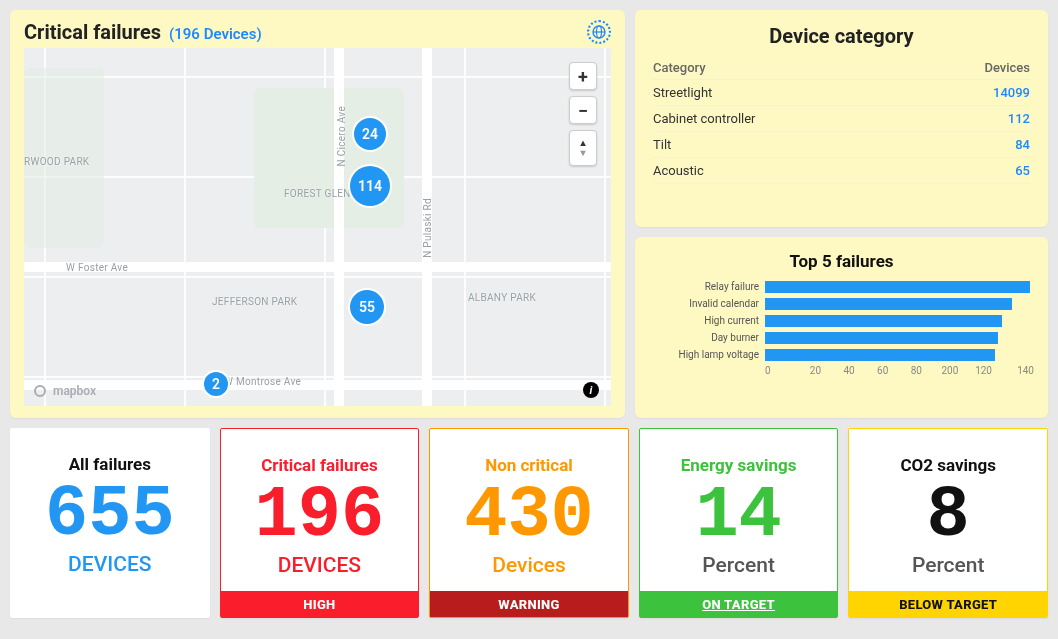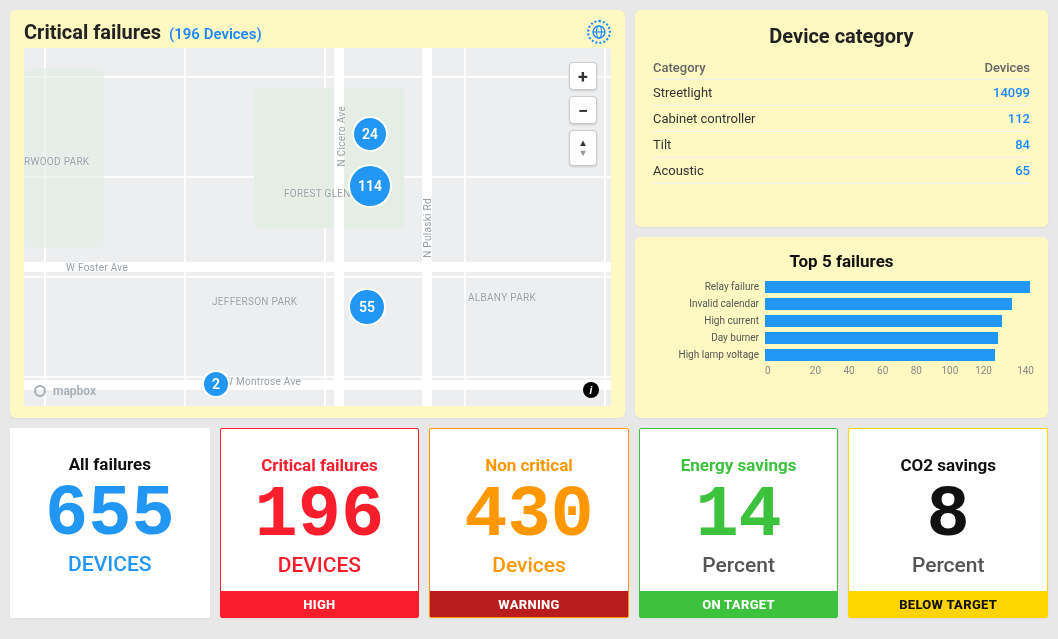--- a/index.html
+++ b/index.html
@@ -95,21 +95,21 @@
   }
   .kpi.bordered { border:1.5px solid; }
   .kpi .t { font-size:17px; font-weight:700; margin-bottom:4px; }
   .kpi .v { font-size:72px; font-weight:800; line-height:1.05;font-family:Liberation Mono, monospace; }
   .kpi .u { font-size:21px; font-weight:500; margin-top:-2px; }
   .kpi .badge { position:absolute; left:0; right:0; bottom:0; height:26px; color:#111; font-size:13px; font-weight:800; display:flex; align-items:center; justify-content:center; letter-spacing:0.3px; }
 
   .kpi.blue .t{color:#111;} .kpi.blue .v,.kpi.blue .u{color:#2196f3;}
   .kpi.red.bordered{border-color:#fa1d2c;} .kpi.red .t,.kpi.red .v,.kpi.red .u{color:#fa1d2c;} .kpi.red .badge{background:#fa1d2c;color:#fff;}
   .kpi.orange.bordered{border-color:#ff9800;} .kpi.orange .t,.kpi.orange .v,.kpi.orange .u{color:#ff9800;} .kpi.orange .badge{background:#b91c1c;color:#fff;}
-  .kpi.green.bordered{border-color:#3cc23c;} .kpi.green .t{color:#3cc23c;} .kpi.green .v{color:#3cc23c;} .kpi.green .u{color:#555;} .kpi.green .badge{background:#3cc23c;color:#fff;}
+  .kpi.green.bordered{border-color:#3cc23c;} .kpi.green .t{color:#3cc23c;} .kpi.green .v{color:#3cc23c;} .kpi.green .u{color:#555;} .kpi.green .badge{background:#3cc23c;color:#fff;text-decoration:underline;}
   .kpi.yellow.bordered{border-color:#ffd400;} .kpi.yellow .t{color:#111;} .kpi.yellow .v{color:#111;} .kpi.yellow .u{color:#555;} .kpi.yellow .badge{background:#ffd400;color:#111;}
 </style>
 </head>
 <body>
 
 <div class="grid">
 
   <div class="card map-card">
     <div class="map-header">
       <div>
@@ -229,21 +229,21 @@
             <div class="bar" style="width: 85.3333%;"></div>
           </div>
         </div>
       </div>
     <div class="axis" id="bar-axis">
         <span>0</span>
         <span>20</span>
         <span>40</span>
         <span>60</span>
         <span>80</span>
-        <span>100</span>
+        <span>200</span>
         <span>120</span>
         <span>140</span>
       </div>
   </div>
 
 </div>
 
 <div class="kpi-row" id="kpi-row">
     <div class="kpi blue">
       <div class="t">All failures</div>

